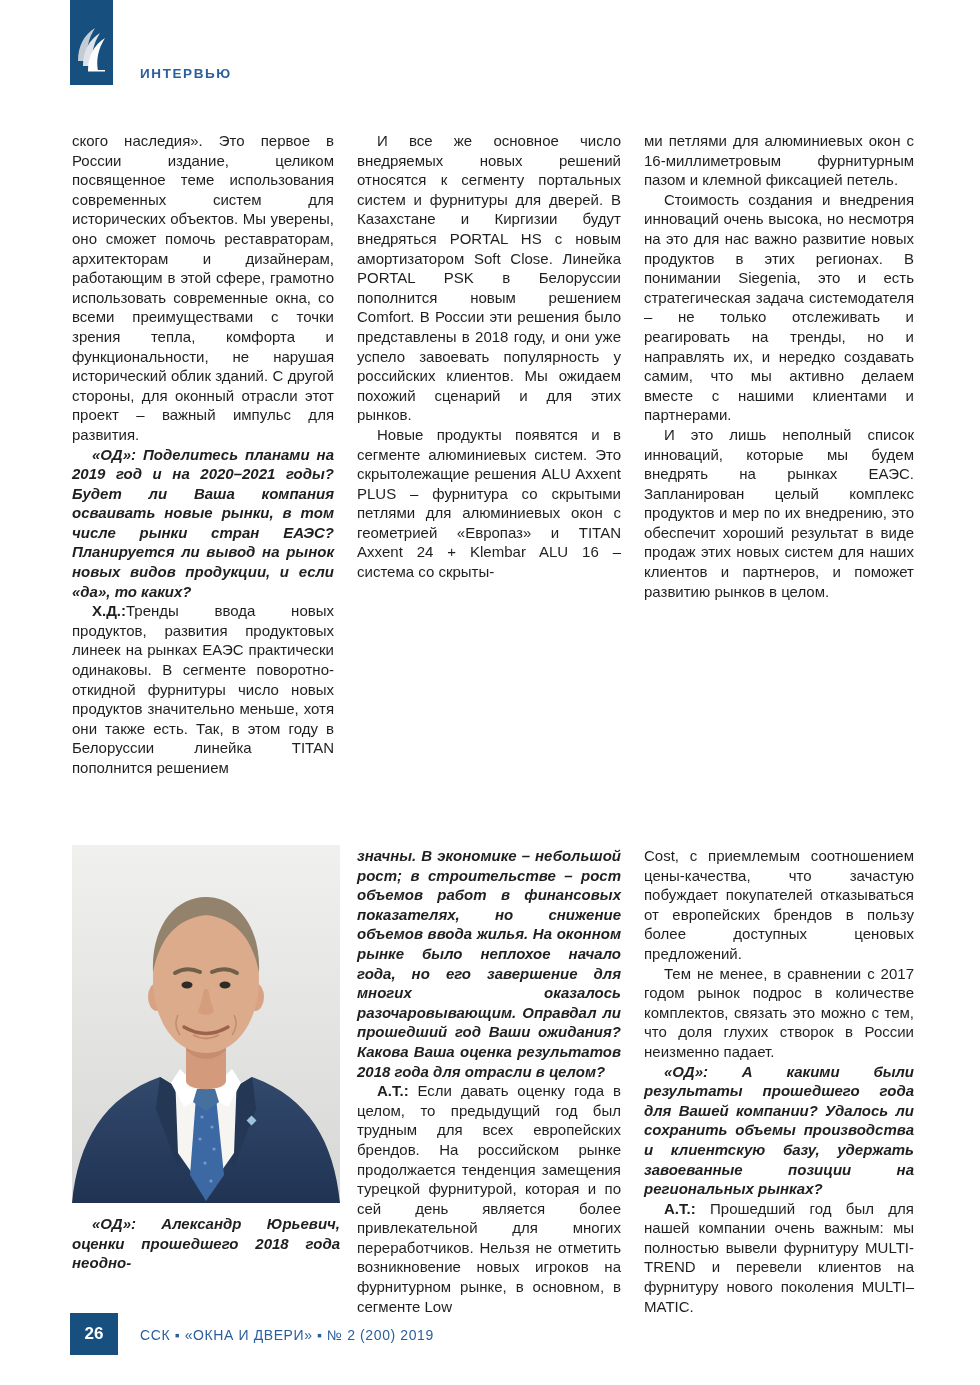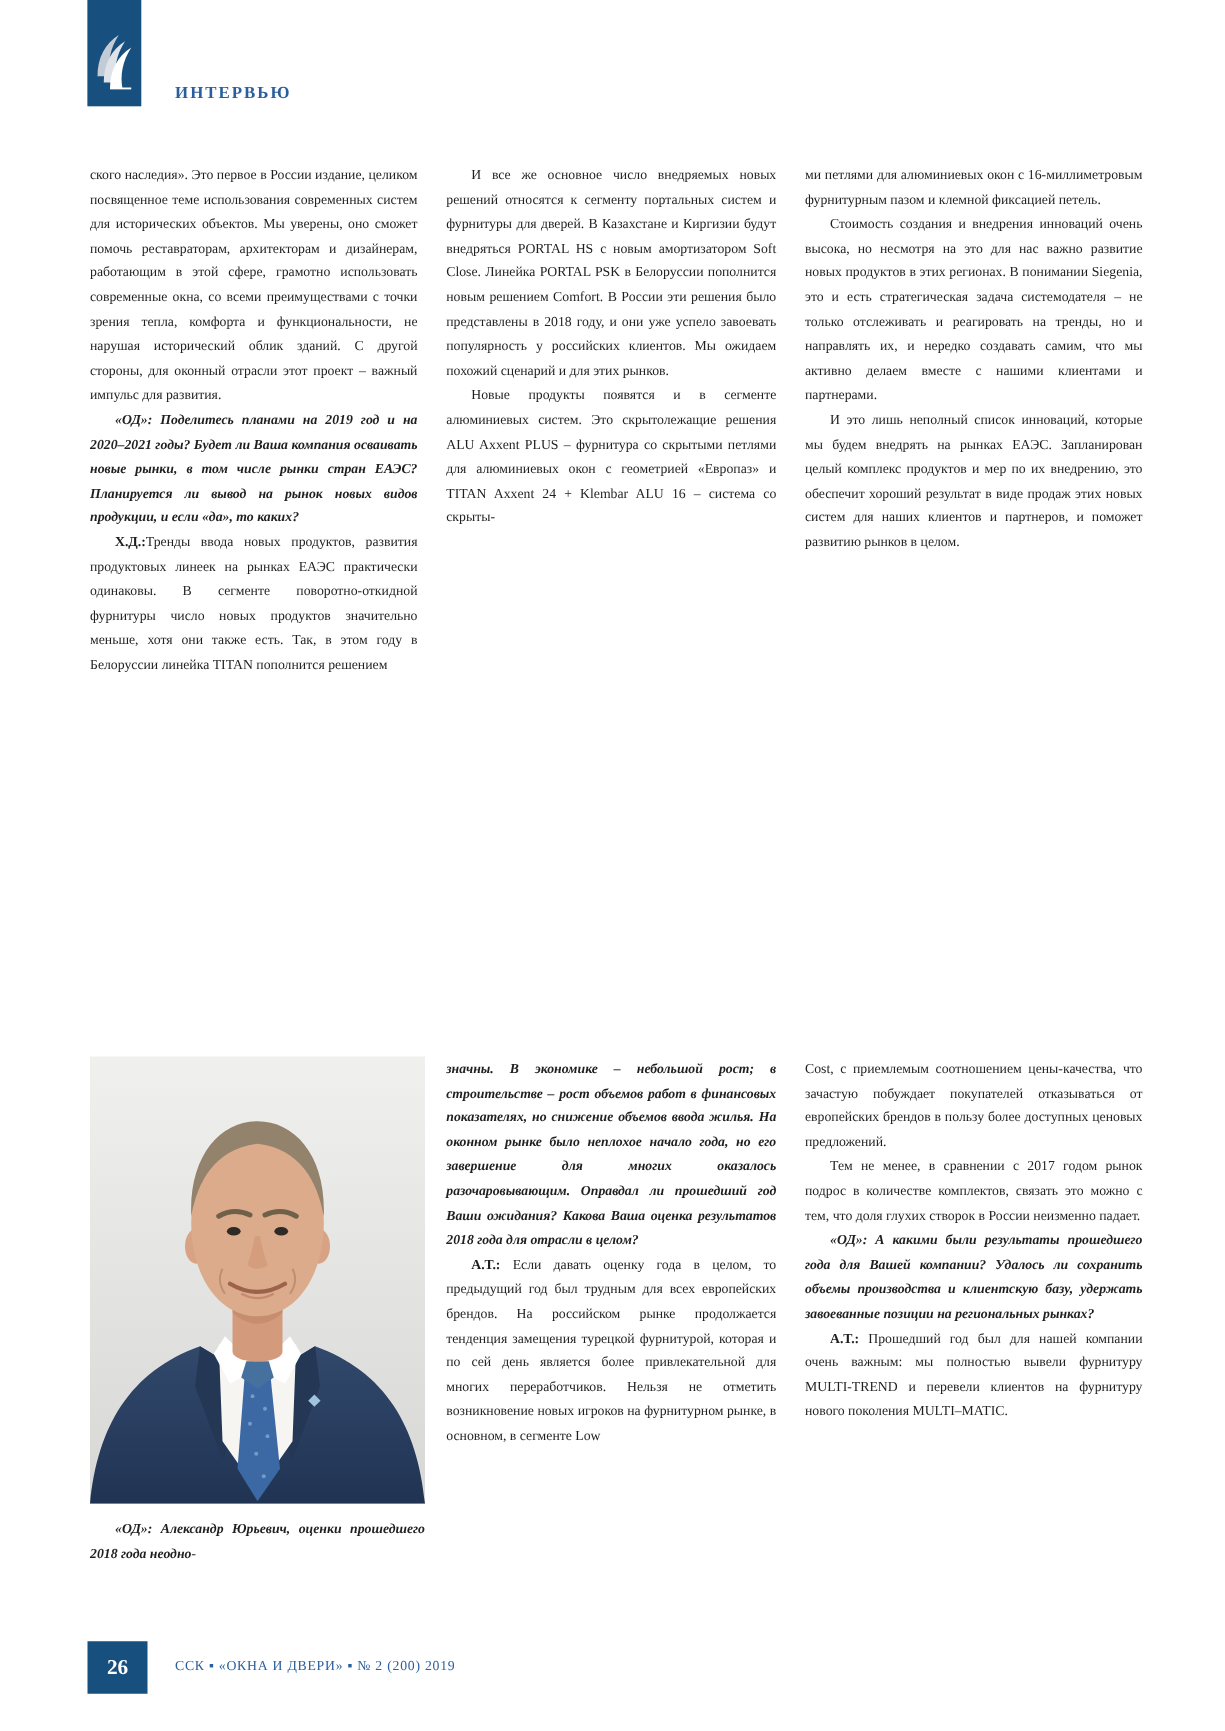--- a/index.html
+++ b/index.html
@@ -1,49 +1,49 @@
 <!DOCTYPE html>
 <html lang="ru" style="--navy: #17507f; --blue: #2a5f9e; --heading: #1a5190;"><head>
 <meta charset="utf-8">
 <style>
   html,body{margin:0;padding:0;background:#ffffff;}
   .page{
     position:relative;width:980px;height:1385px;background:#ffffff;
-    font-family:Liberation Serif, serif;color:#1f1f1f;overflow:hidden;
+    font-family:Liberation Sans, sans-serif;color:#1f1f1f;overflow:hidden;
   }
   .abs{position:absolute;}
 
   
   .logo-box{left:70px;top:0;width:43px;height:85px;background:var(--navy,#17507f);}
   .kicker{left:140px;top:66px;font-size:13.5px;font-weight:bold;letter-spacing:1.6px;color:var(--blue,#2a5f9e);}
 
   
   .col{top:131px;}
-  .col,.bcol,.caption{font-size:11px;line-height:19.6px;}
+  .col,.bcol,.caption{font-size:15px;line-height:19.6px;}
   .col-1{left:72px;width:262px;}
   .col-2{left:357px;width:264px;}
   .col-3{left:644px;width:270px;}
   .bcol{top:846px;}
   p.body{margin:0;text-align:justify;color:#1f1f1f;}
   p.indent{text-indent:20px;}
   p.question{font-style:italic;font-weight:bold;}
   .ans-prefix{font-weight:bold;font-style:normal;}
 
   
   .headline{left:72px;top:752px;width:880px;color:var(--heading,#1a5190);
     font-weight:bold;font-size:26px;line-height:34px;}
 
   
   .portrait{left:72px;top:845px;width:268px;height:358px;margin:0;}
   .caption{left:72px;top:1214px;width:268px;}
 
   
   .pagenum-box{left:70px;top:1313px;width:48px;height:42px;background:var(--navy,#17507f);
     color:#ffffff;font-weight:bold;font-size:17px;display:flex;align-items:center;justify-content:center;}
-  .footer-text{left:140px;top:1327px;font-size:11px;letter-spacing:0.6px;color:var(--blue,#2a5f9e);}
+  .footer-text{left:140px;top:1327px;font-size:14px;letter-spacing:0.6px;color:var(--blue,#2a5f9e);}
 </style>
 </head>
 <body>
 
 <div class="page">
 
   <div class="abs logo-box">
     <svg viewBox="0 0 43 85" width="43" height="85" aria-hidden="true">
       <rect width="43" height="85" fill="#17507f"></rect>
       <path d="M8,61 C8,46 14,35 25,28 C18,39 16,50 18,61 Z" fill="#c3cbd4"></path>

